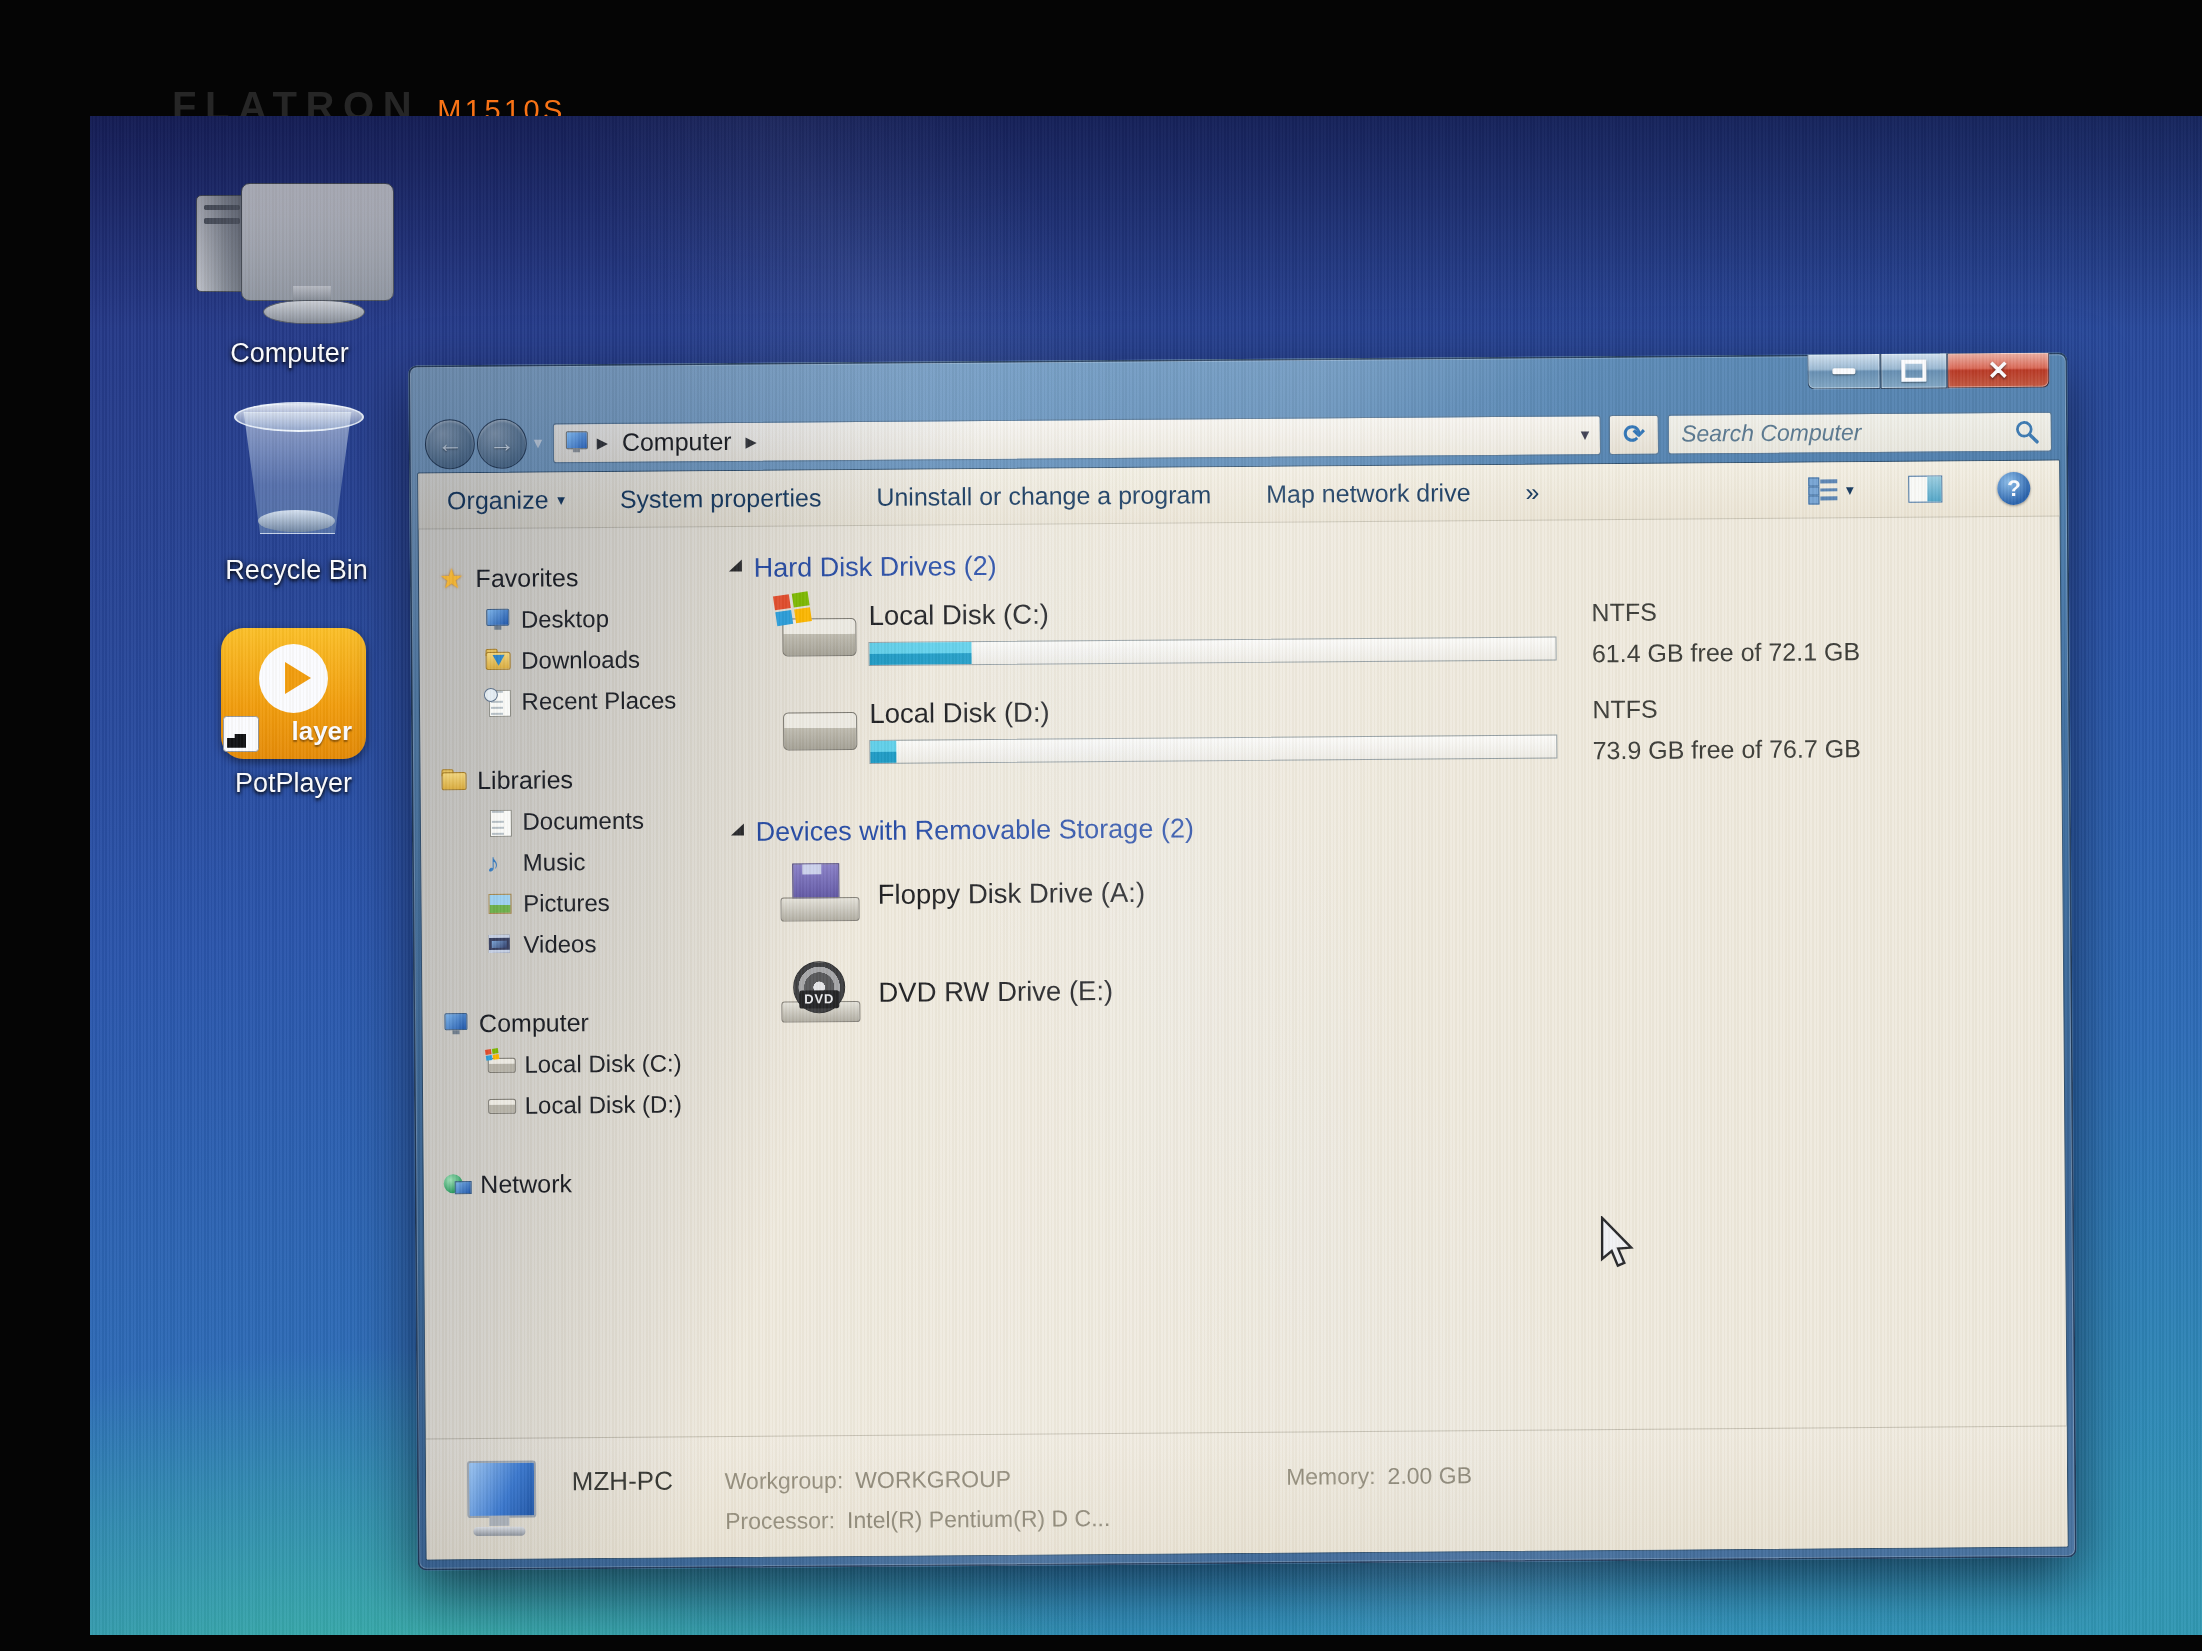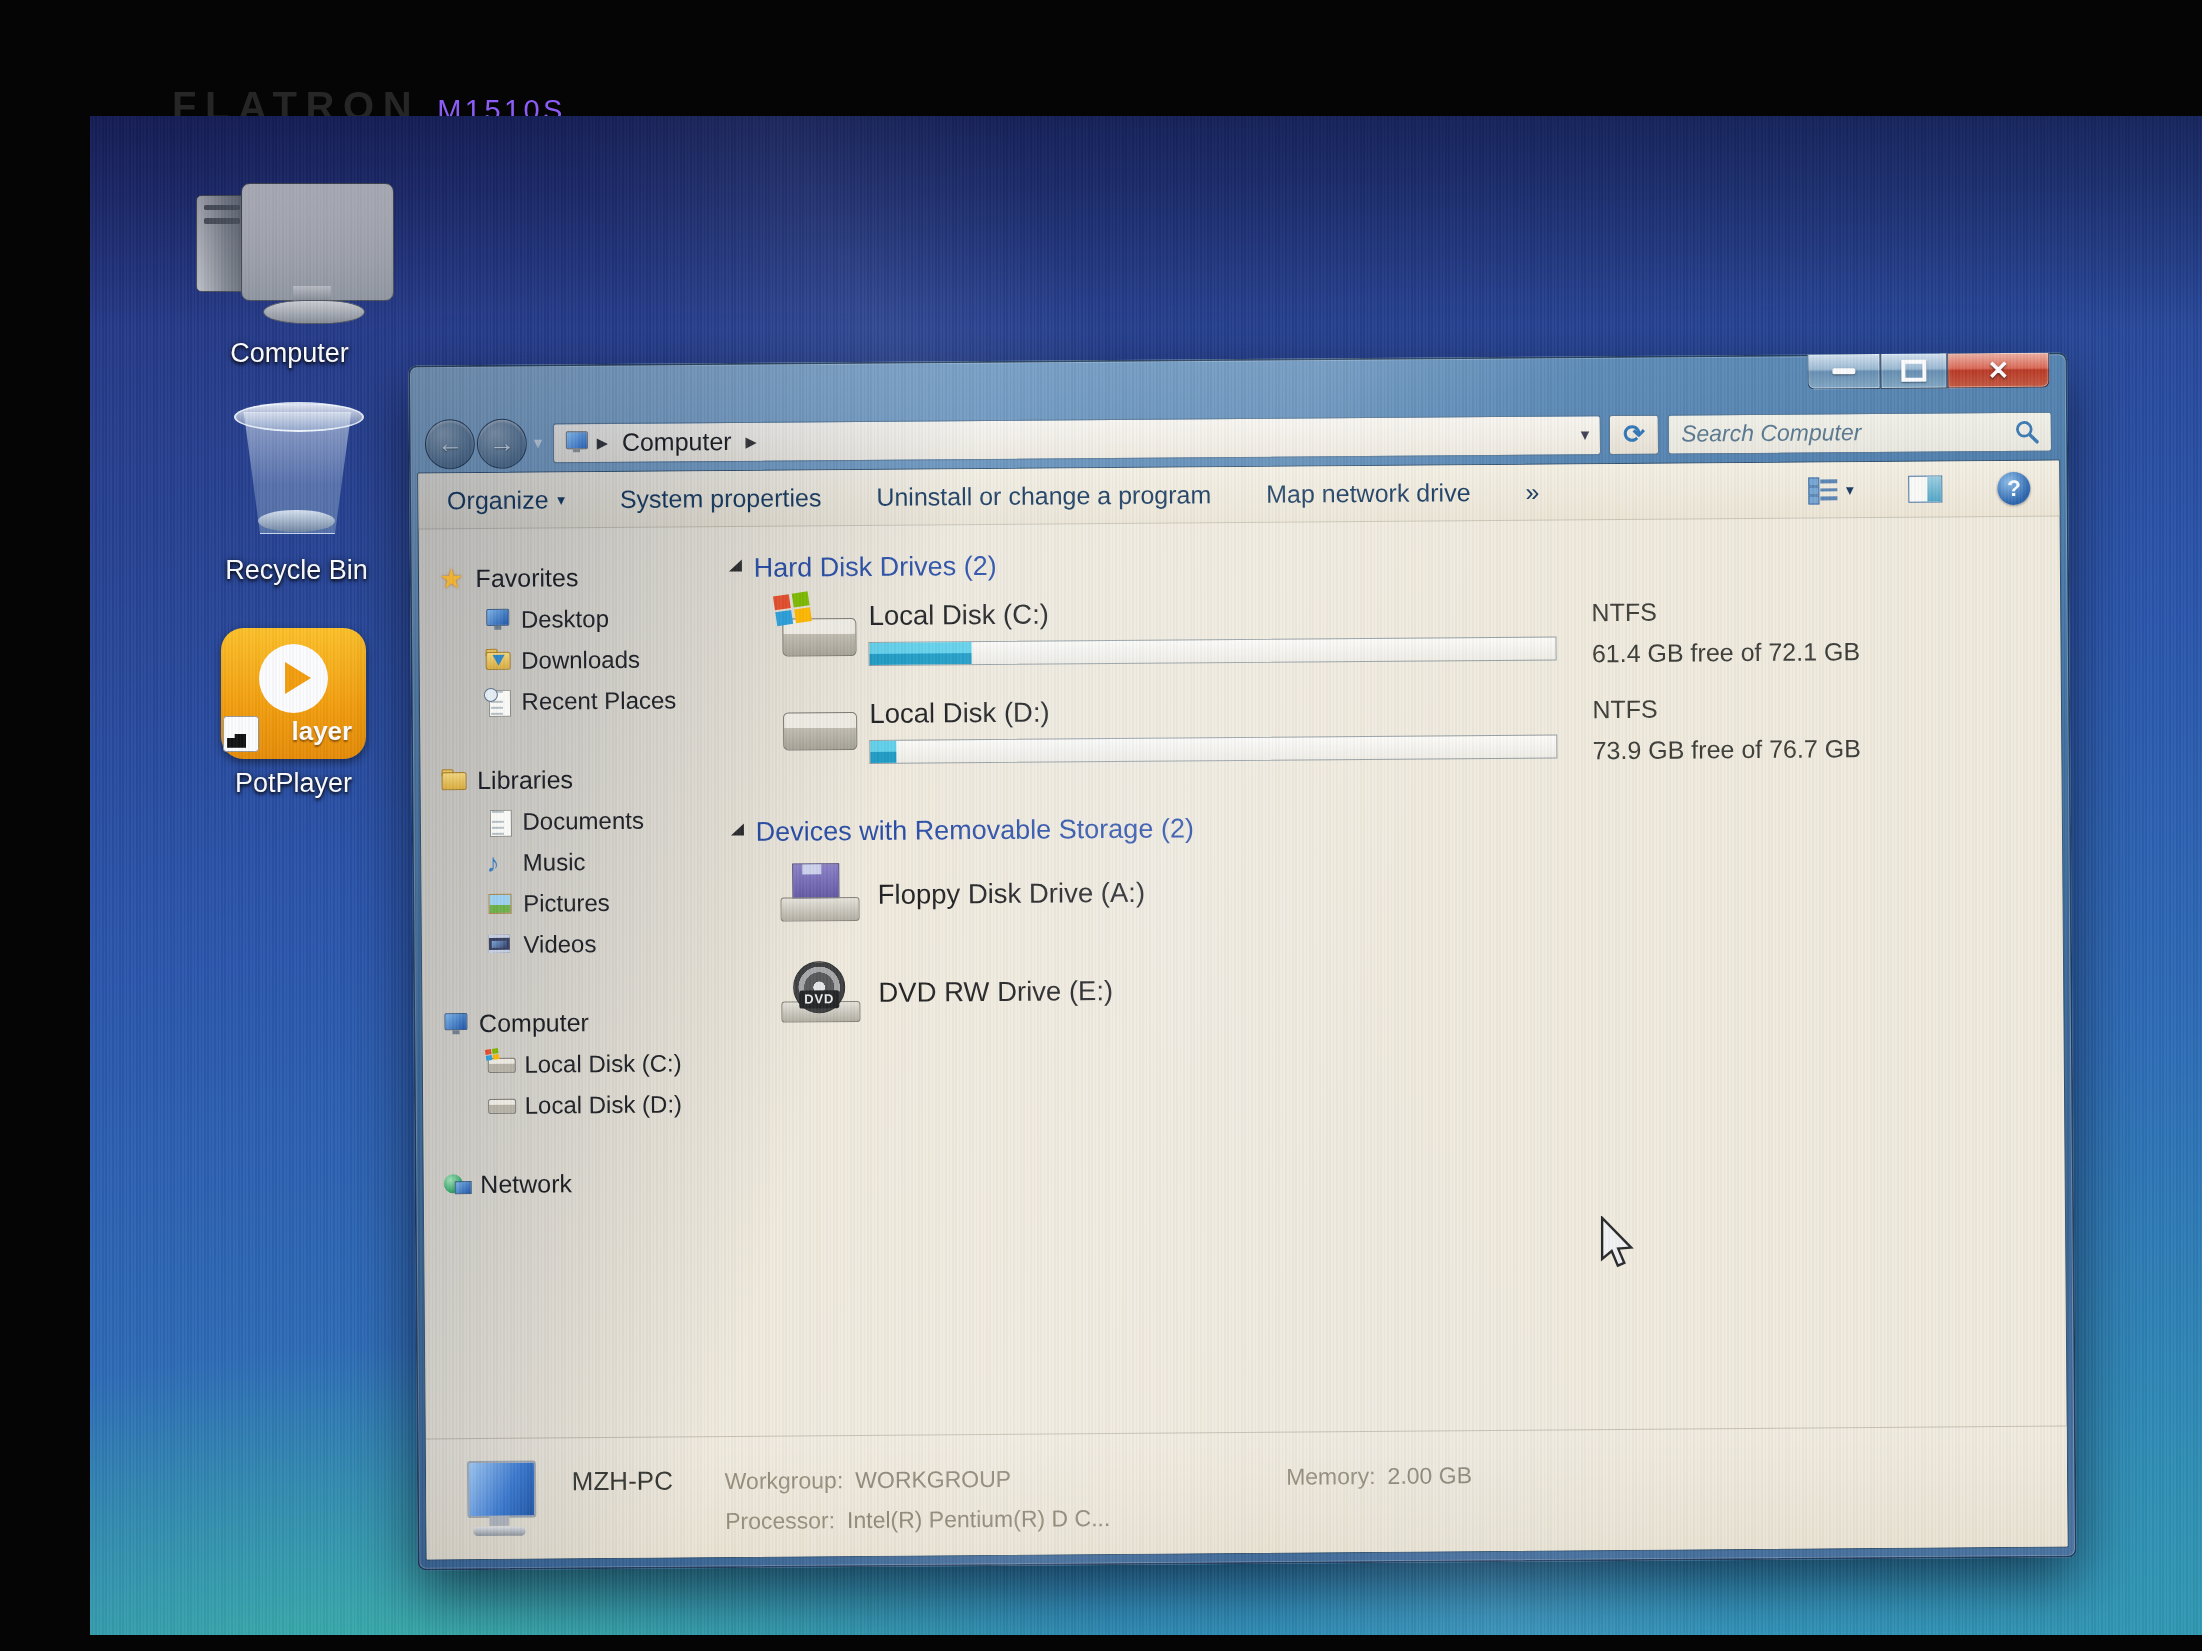--- a/index.html
+++ b/index.html
@@ -6,21 +6,21 @@
   body{
     width:2203px;height:1652px;position:relative;overflow:hidden;
     background:#050505;
     font-family:"Liberation Sans",sans-serif;
     -webkit-font-smoothing:antialiased;
   }
 
   
   .bezel-brand{position:absolute;left:172px;top:84px;display:flex;align-items:baseline;gap:17px;}
   .bezel-brand .brand{font-size:40px;font-weight:bold;letter-spacing:8.6px;color:#262626;}
-  .bezel-brand .model{font-size:29px;letter-spacing:3.4px;color:#8b5cf6;}
+  .bezel-brand .model{font-size:29px;letter-spacing:3.4px;color:#f97316;}
 
   
   .screen{
     position:absolute;left:90px;top:116px;width:2112px;height:1519px;overflow:hidden;
     background:
       radial-gradient(ellipse 60% 45% at 14% 108%, rgba(64,200,160,.80), rgba(64,200,160,0) 60%),
       radial-gradient(ellipse 70% 50% at 80% 112%, rgba(58,150,215,.55), rgba(58,150,215,0) 62%),
       linear-gradient(170deg,#23307c 0%,#27418f 22%,#2b55aa 45%,#2e6cb5 68%,#2f8ab4 88%,#2f9aa6 100%);
   }
   .wallpaper-streak{position:absolute;inset:0;pointer-events:none;

